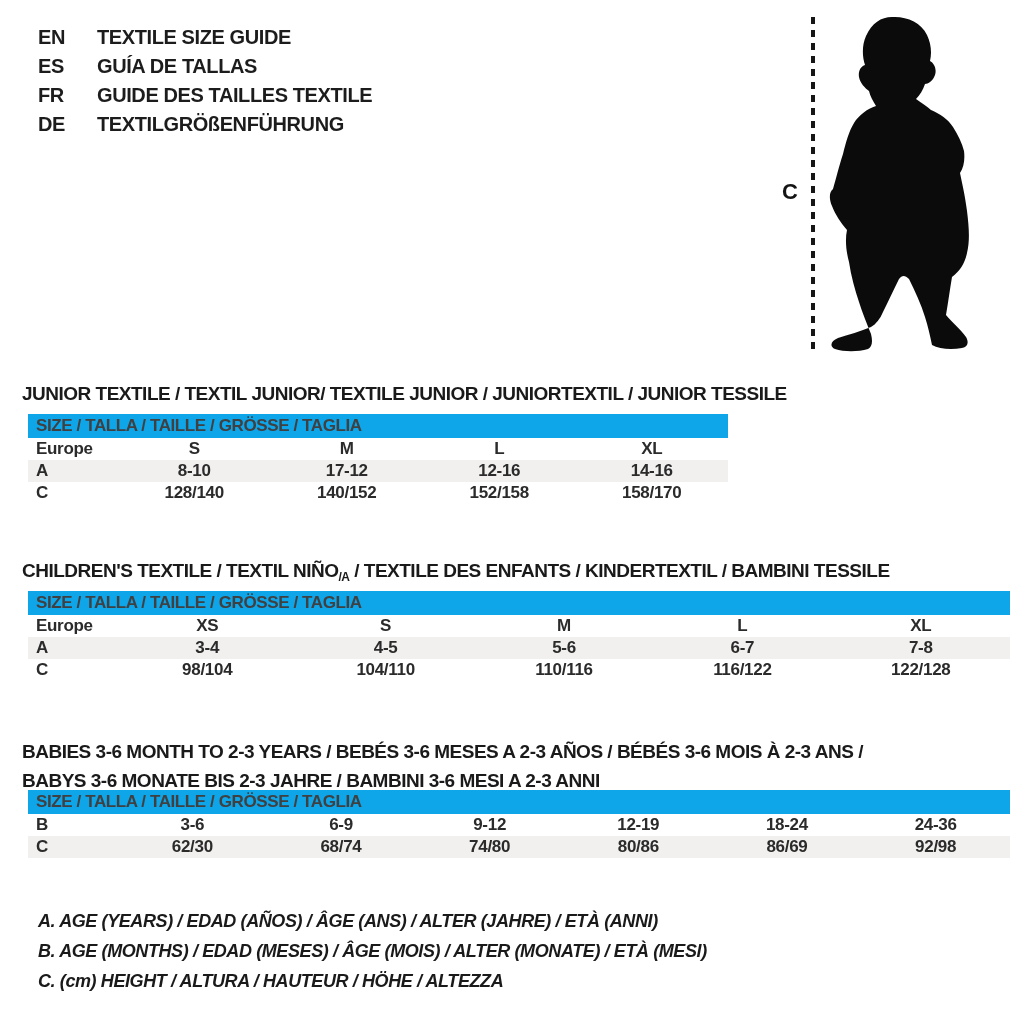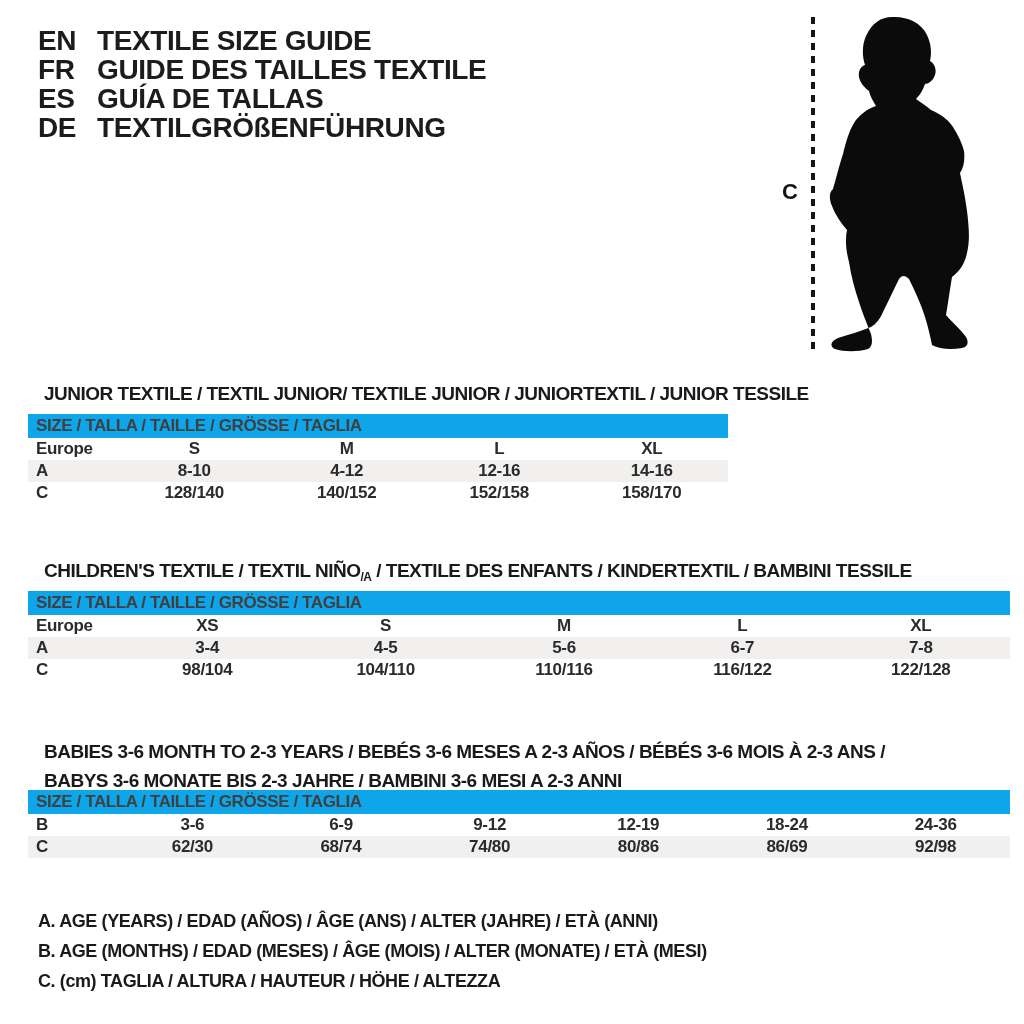--- a/index.html
+++ b/index.html
@@ -8,33 +8,33 @@
     width: 1024px;
     height: 1024px;
     background: #ffffff;
     font-family: "Liberation Sans", sans-serif;
     color: #242424;
     overflow: hidden;
   }
 
   
   .lang-list { position: absolute; left: 38px; top: 26px; }
-  .lang-row { display: flex; height: 29px; align-items: center;
-              font-size: 28px; font-weight: 700; letter-spacing: -0.4px; color: #1c1c1c; }
+  .lang-row { display: flex; height: 29px; 
+              font-size: 20px; font-weight: 700; letter-spacing: -0.4px; color: #1c1c1c; }
   .lang-code { width: 59px; flex: 0 0 59px; }
 
   
   .measure-c { position: absolute; left: 782px; top: 179px;
                font-size: 22px; font-weight: 700; color: #141414; }
   .dotted-line { position: absolute; left: 811px; top: 17px; width: 4px; height: 337px;
                  background: repeating-linear-gradient(to bottom, #161616 0 7px, transparent 7px 13px); }
   .toddler-svg { position: absolute; left: 828px; top: 15px; }
 
   
-  .sec-title { position: absolute; left: 44px; font-size: 19px; font-weight: 700;
+  .sec-title { position: absolute; left: 22px; font-size: 19px; font-weight: 700;
                color: #1a1a1a; white-space: nowrap; letter-spacing: -0.5px; line-height: 22px; }
   .t-junior   { top: 367px; }
   .t-children { top: 544px; }
   .t-babies   { top: 721px; line-height: 29px; }
   .subscript  { font-size: 12px; vertical-align: -4px; }
 
   
   .size-bar { position: absolute; left: 28px; height: 24px; background: #0ea5e9;
               box-sizing: border-box; padding-left: 8px; line-height: 24px;
               font-size: 17px; font-weight: 700; letter-spacing: -0.4px; color: #404040;
@@ -51,39 +51,39 @@
   .tbl-children { top: 615px; width: 982px; }
   .tbl-babies   { top: 814px; width: 982px; }
   table.size-table tr { height: 15px; }
   table.size-table th { text-align: left; padding-left: 8px; font-weight: 700; }
   table.size-table td { text-align: center; }
   tr.stripe { background: #f1f0ef; }
   col.label-col { width: 90px; }
 
   
   .legend { position: absolute; left: 38px; top: 906px; font-size: 18px; font-weight: 700;
-            line-height: 30px; letter-spacing: -0.4px; color: #1a1a1a; white-space: nowrap; }
+            line-height: 30px; letter-spacing: -0.4px; color: #1a1a1a; white-space: nowrap; font-style: italic; }
 </style>
 </head>
 <body>
 
 <div class="canvas">
 
   <div class="lang-list">
     <div class="lang-row">
       <span class="lang-code">EN</span>
       <span class="lang-label">TEXTILE SIZE GUIDE</span>
     </div>
     <div class="lang-row">
+      <span class="lang-code">ES</span>
+      <span class="lang-label">GUÍA DE TALLAS</span>
+    </div>
+    <div class="lang-row">
       <span class="lang-code">FR</span>
       <span class="lang-label">GUIDE DES TAILLES TEXTILE</span>
-    </div>
-    <div class="lang-row">
-      <span class="lang-code">ES</span>
-      <span class="lang-label">GUÍA DE TALLAS</span>
     </div>
     <div class="lang-row">
       <span class="lang-code">DE</span>
       <span class="lang-label">TEXTILGRÖßENFÜHRUNG</span>
     </div>
   </div>
 
   <span class="measure-c">C</span>
   <div class="dotted-line"></div>
   <svg class="toddler-svg" width="142" height="340" viewBox="0 0 142 340" aria-hidden="true">
@@ -144,21 +144,21 @@
         <tr>
       <th>Europe</th>
       <td>S</td>
       <td>M</td>
       <td>L</td>
       <td>XL</td>
     </tr>
     <tr class="stripe">
       <th>A</th>
       <td>8-10</td>
-      <td>4-12</td>
+      <td>17-12</td>
       <td>12-16</td>
       <td>14-16</td>
     </tr>
     <tr>
       <th>C</th>
       <td>128/140</td>
       <td>140/152</td>
       <td>152/158</td>
       <td>158/170</td>
     </tr>
@@ -239,16 +239,16 @@
       <td>80/86</td>
       <td>86/69</td>
       <td>92/98</td>
     </tr>
   </tbody>
     </table>
 
   <div class="legend">
     <div>A. AGE (YEARS) / EDAD (AÑOS) / ÂGE (ANS) / ALTER (JAHRE) / ETÀ (ANNI)</div>
     <div>B. AGE (MONTHS) / EDAD (MESES) / ÂGE (MOIS) / ALTER (MONATE) / ETÀ (MESI)</div>
-    <div>C. (cm) TAGLIA / ALTURA / HAUTEUR / HÖHE / ALTEZZA</div>
+    <div>C. (cm) HEIGHT / ALTURA / HAUTEUR / HÖHE / ALTEZZA</div>
   </div>
 
 </div>
 
 </body></html>

